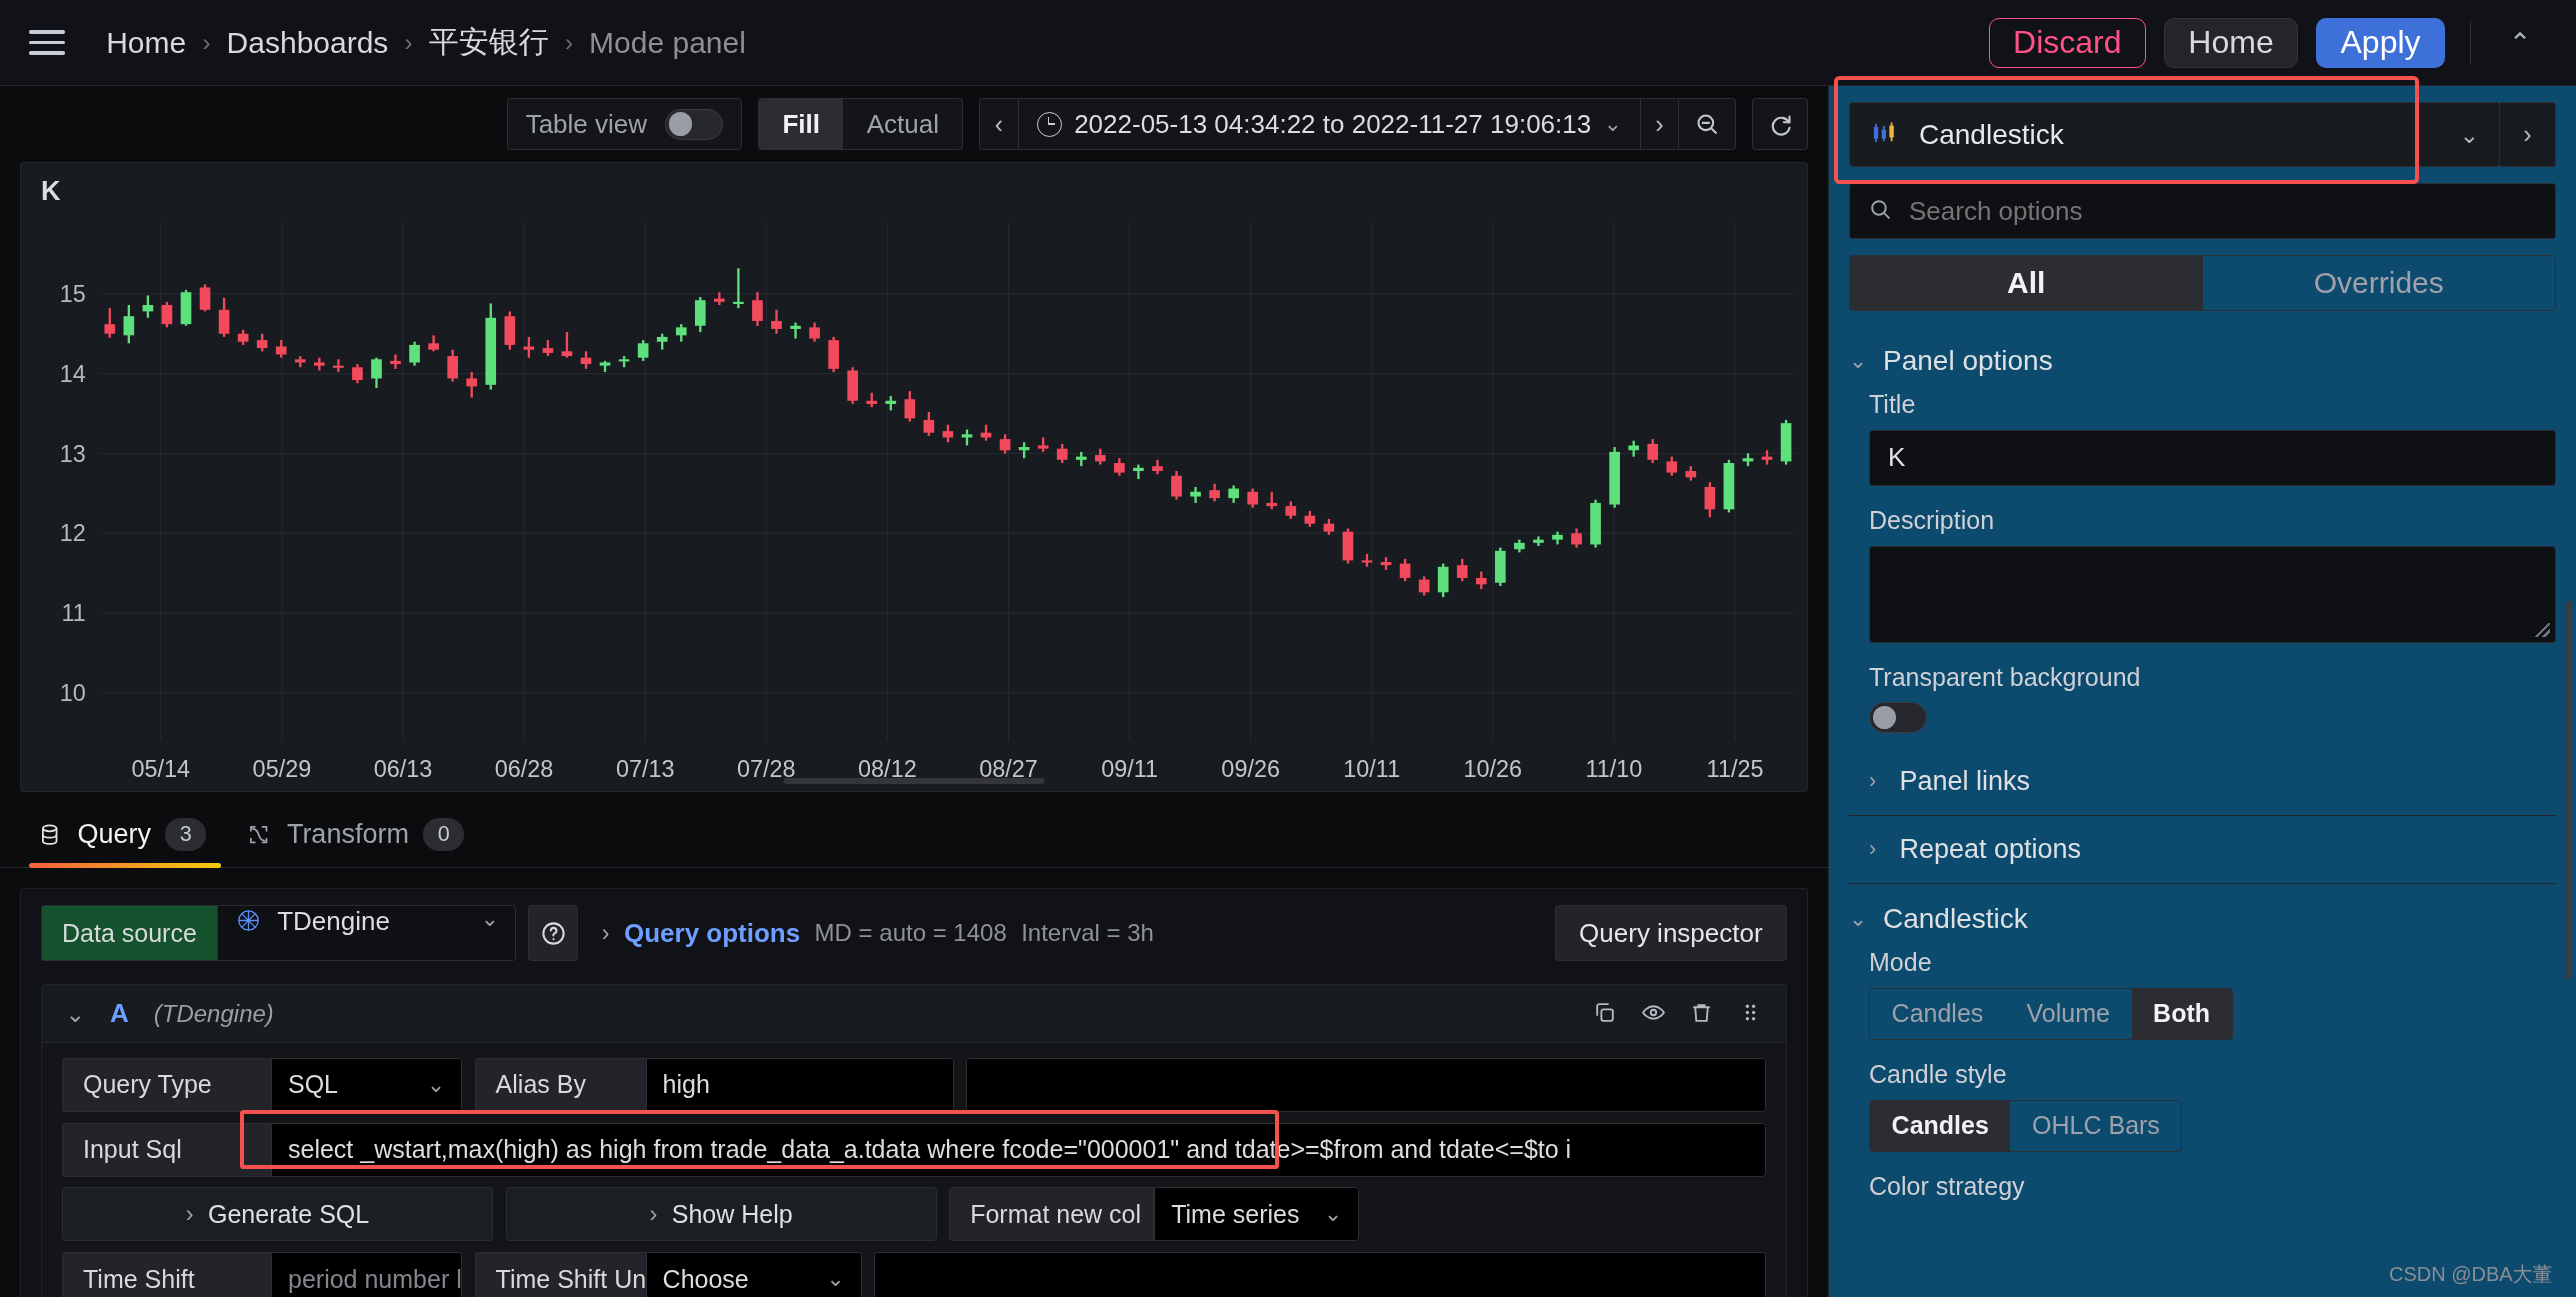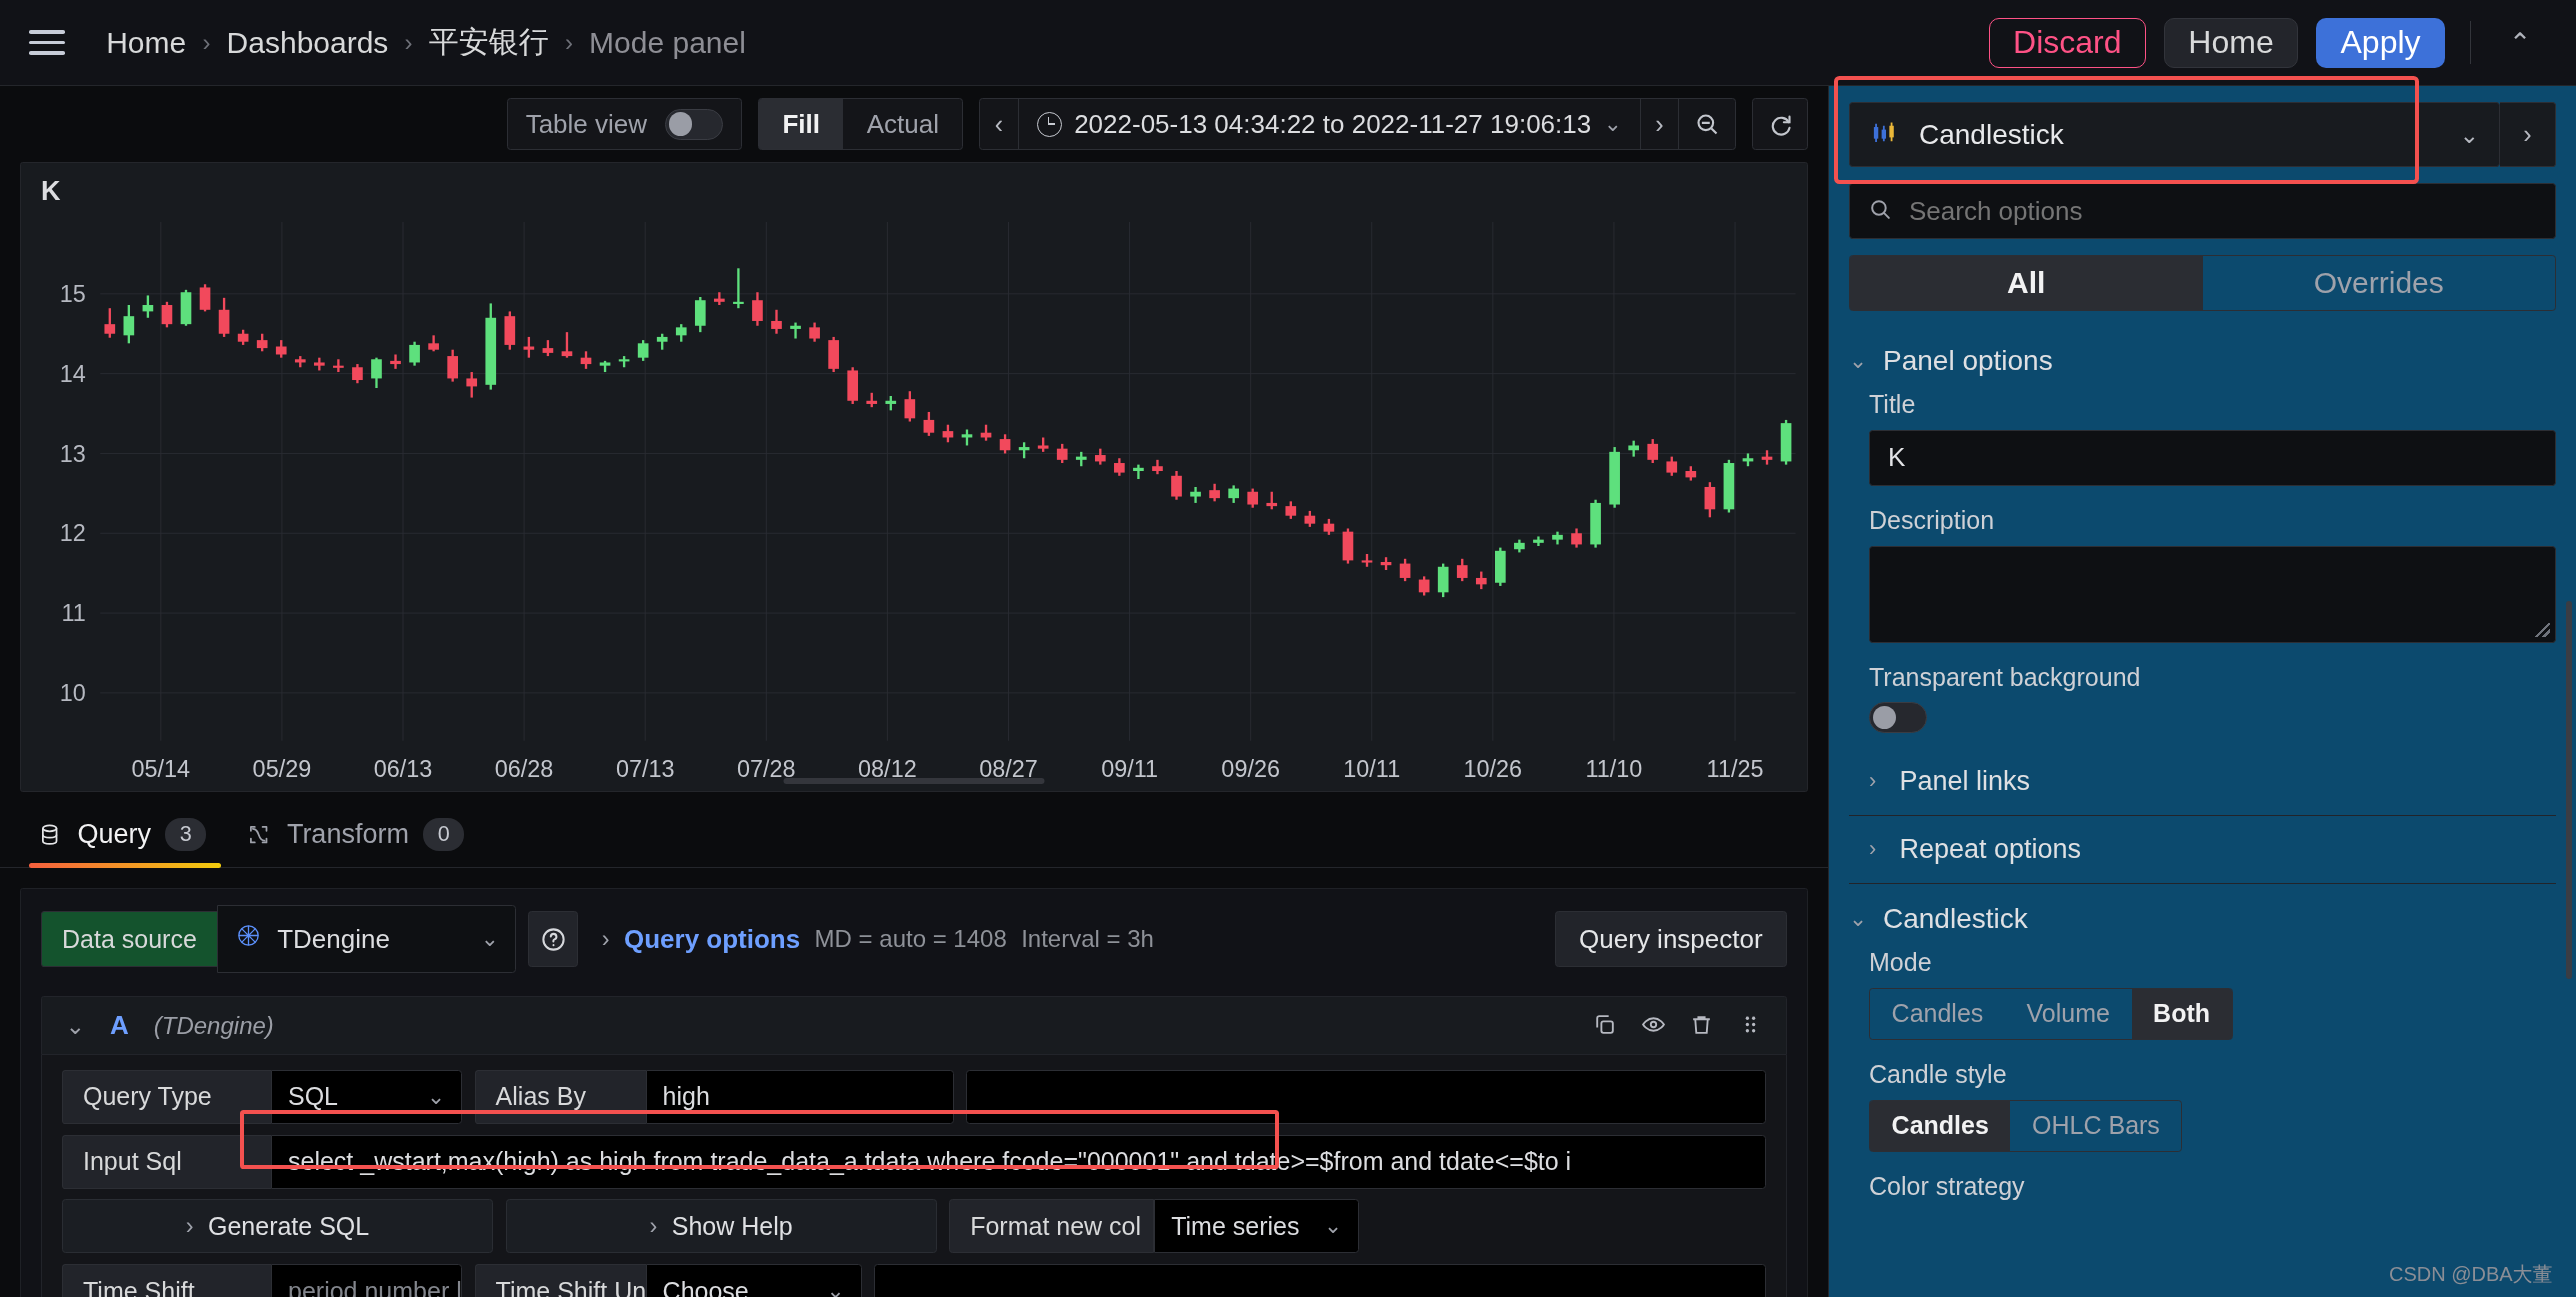--- a/index.html
+++ b/index.html
@@ -106,21 +106,21 @@
   .queryarea { flex: 1; padding: 20px; min-height: 0; background: #0b0c0e; }
   .qbox { background: #111217; border: 0.9px solid #1f2126; border-radius: 2.7px; padding: 16px 20px; }
   .qrow1 { display: flex; align-items: center; gap: 0; }
   .lbl-pill {
     background: #14532d; border: 0.9px solid #2c2e34; border-right: none;
     border-radius: 3.6px 0 0 3.6px; padding: 0 20px; height: 56px;
     display: flex; align-items: center; font-size: 25px; color: #d8d9da; white-space: nowrap;
   }
   .ds-select {
     background: #0e1013; border: 0.9px solid #2c2e34; border-radius: 0 3.6px 3.6px 0;
-    height: 68px; width: 299px; display: flex; align-items: center; gap: 14.4px;
+    height: 56px; width: 299px; display: flex; align-items: flex-start; gap: 14.4px;
     padding: 0 16px; font-size: 26px; color: #dcdde0; cursor: pointer;
   }
   .ds-select .chev { margin-left: auto; color: #9fa2ab; font-size: 21.6px; }
   .helpbtn { margin-left: 12.6px; width: 50px; height: 56px; border: 0.9px solid #2c2e34; border-radius: 3.6px; background: #22242a; display: flex; align-items: center; justify-content: center; cursor: pointer; }
   .qopts { margin-left: 23.4px; display: flex; align-items: center; gap: 14.4px; font-size: 26px; }
   .qopts .arrow { color: #9fa2ab; font-size: 23.4px; }
   .qopts .link { color: #6e9fff; font-weight: bold; cursor: pointer; }
   .qopts .meta { color: #8e9198; font-size: 24px; }
   .inspector {
     margin-left: auto; background: #22242a; border: 0.9px solid #2c2e34; border-radius: 3.6px;

